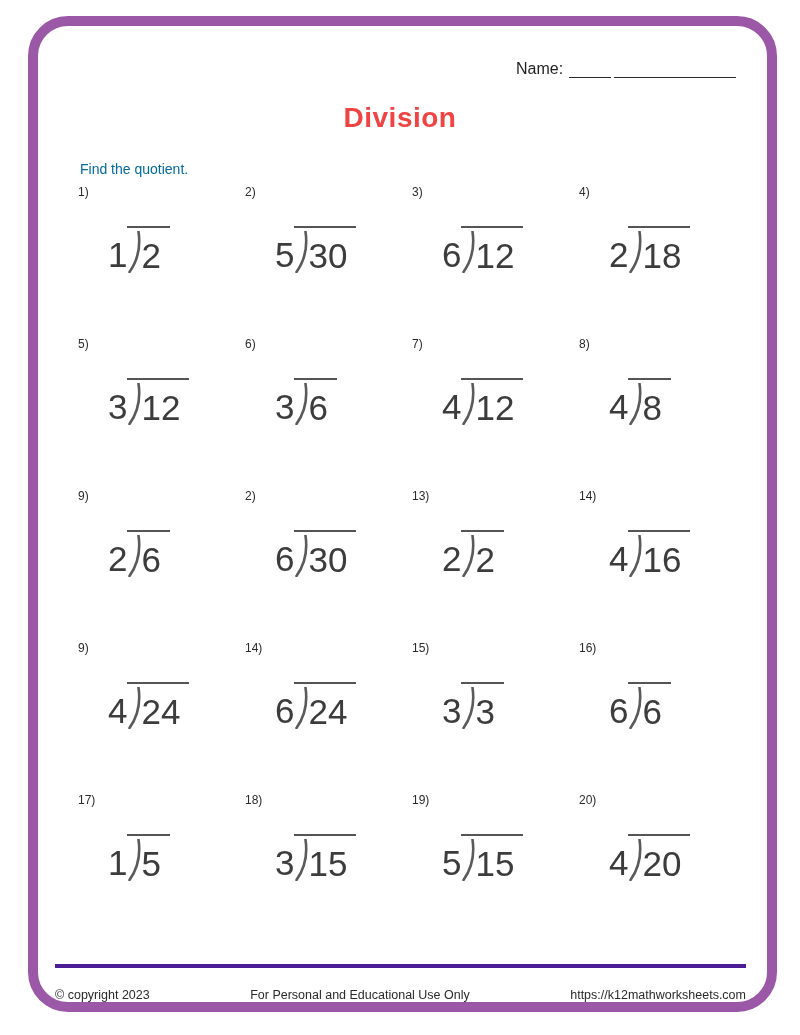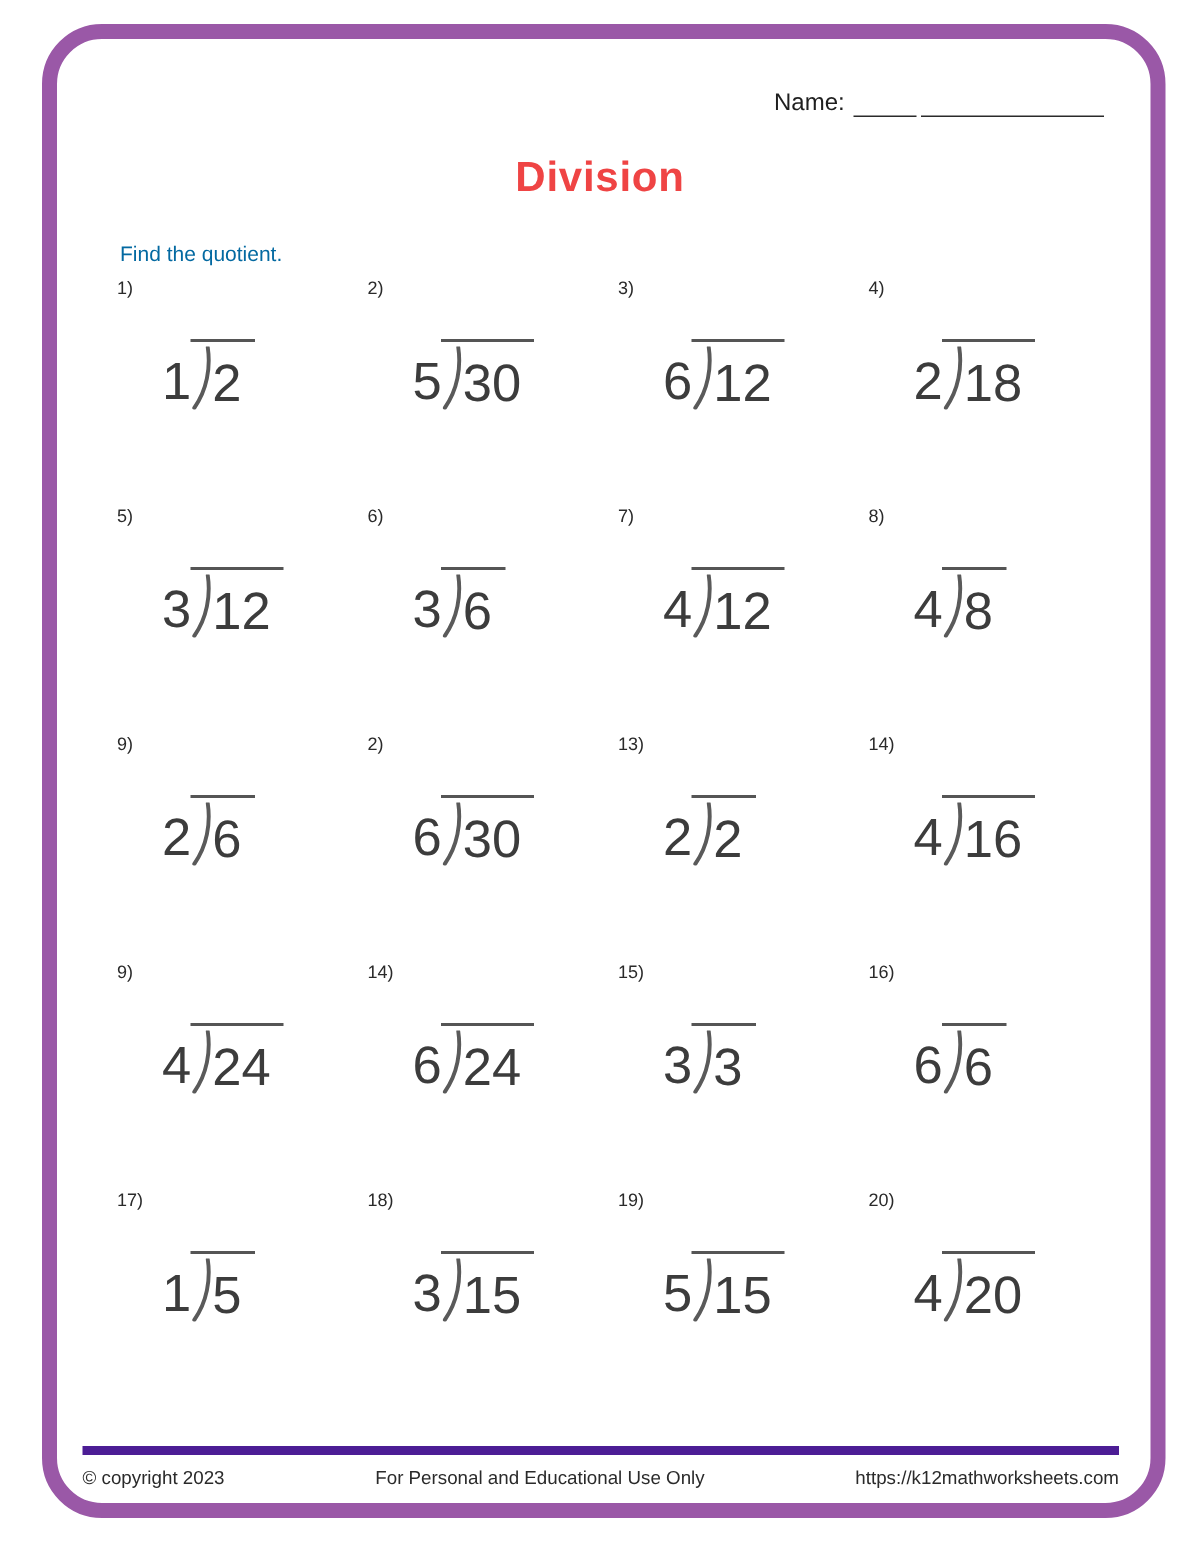--- a/index.html
+++ b/index.html
@@ -45,21 +45,21 @@
   .under{
     display:flex;align-items:flex-end;
     border-top:2.6px solid #555555;padding:3px 9px 0 1px;
   }
   .curve{display:block;width:13px;height:42px;flex:0 0 auto;}
   .curve path{fill:none;stroke:#5a5a5a;stroke-width:2.6;stroke-linecap:round;}
   .dividend{line-height:0.95;padding-bottom:1px;}
   
   .footer{
     position:absolute;left:55px;top:964px;width:691px;
-    border-top:6px solid #4c1d95;padding-top:8px;
+    border-top:4px solid #4c1d95;padding-top:20px;
     display:flex;justify-content:space-between;align-items:baseline;
     font-size:12.5px;color:#2a2a2a;
   }
   .footer span{white-space:nowrap;}
 </style>
 </head>
 <body>
 
 <div class="sheet-border"></div>
 

